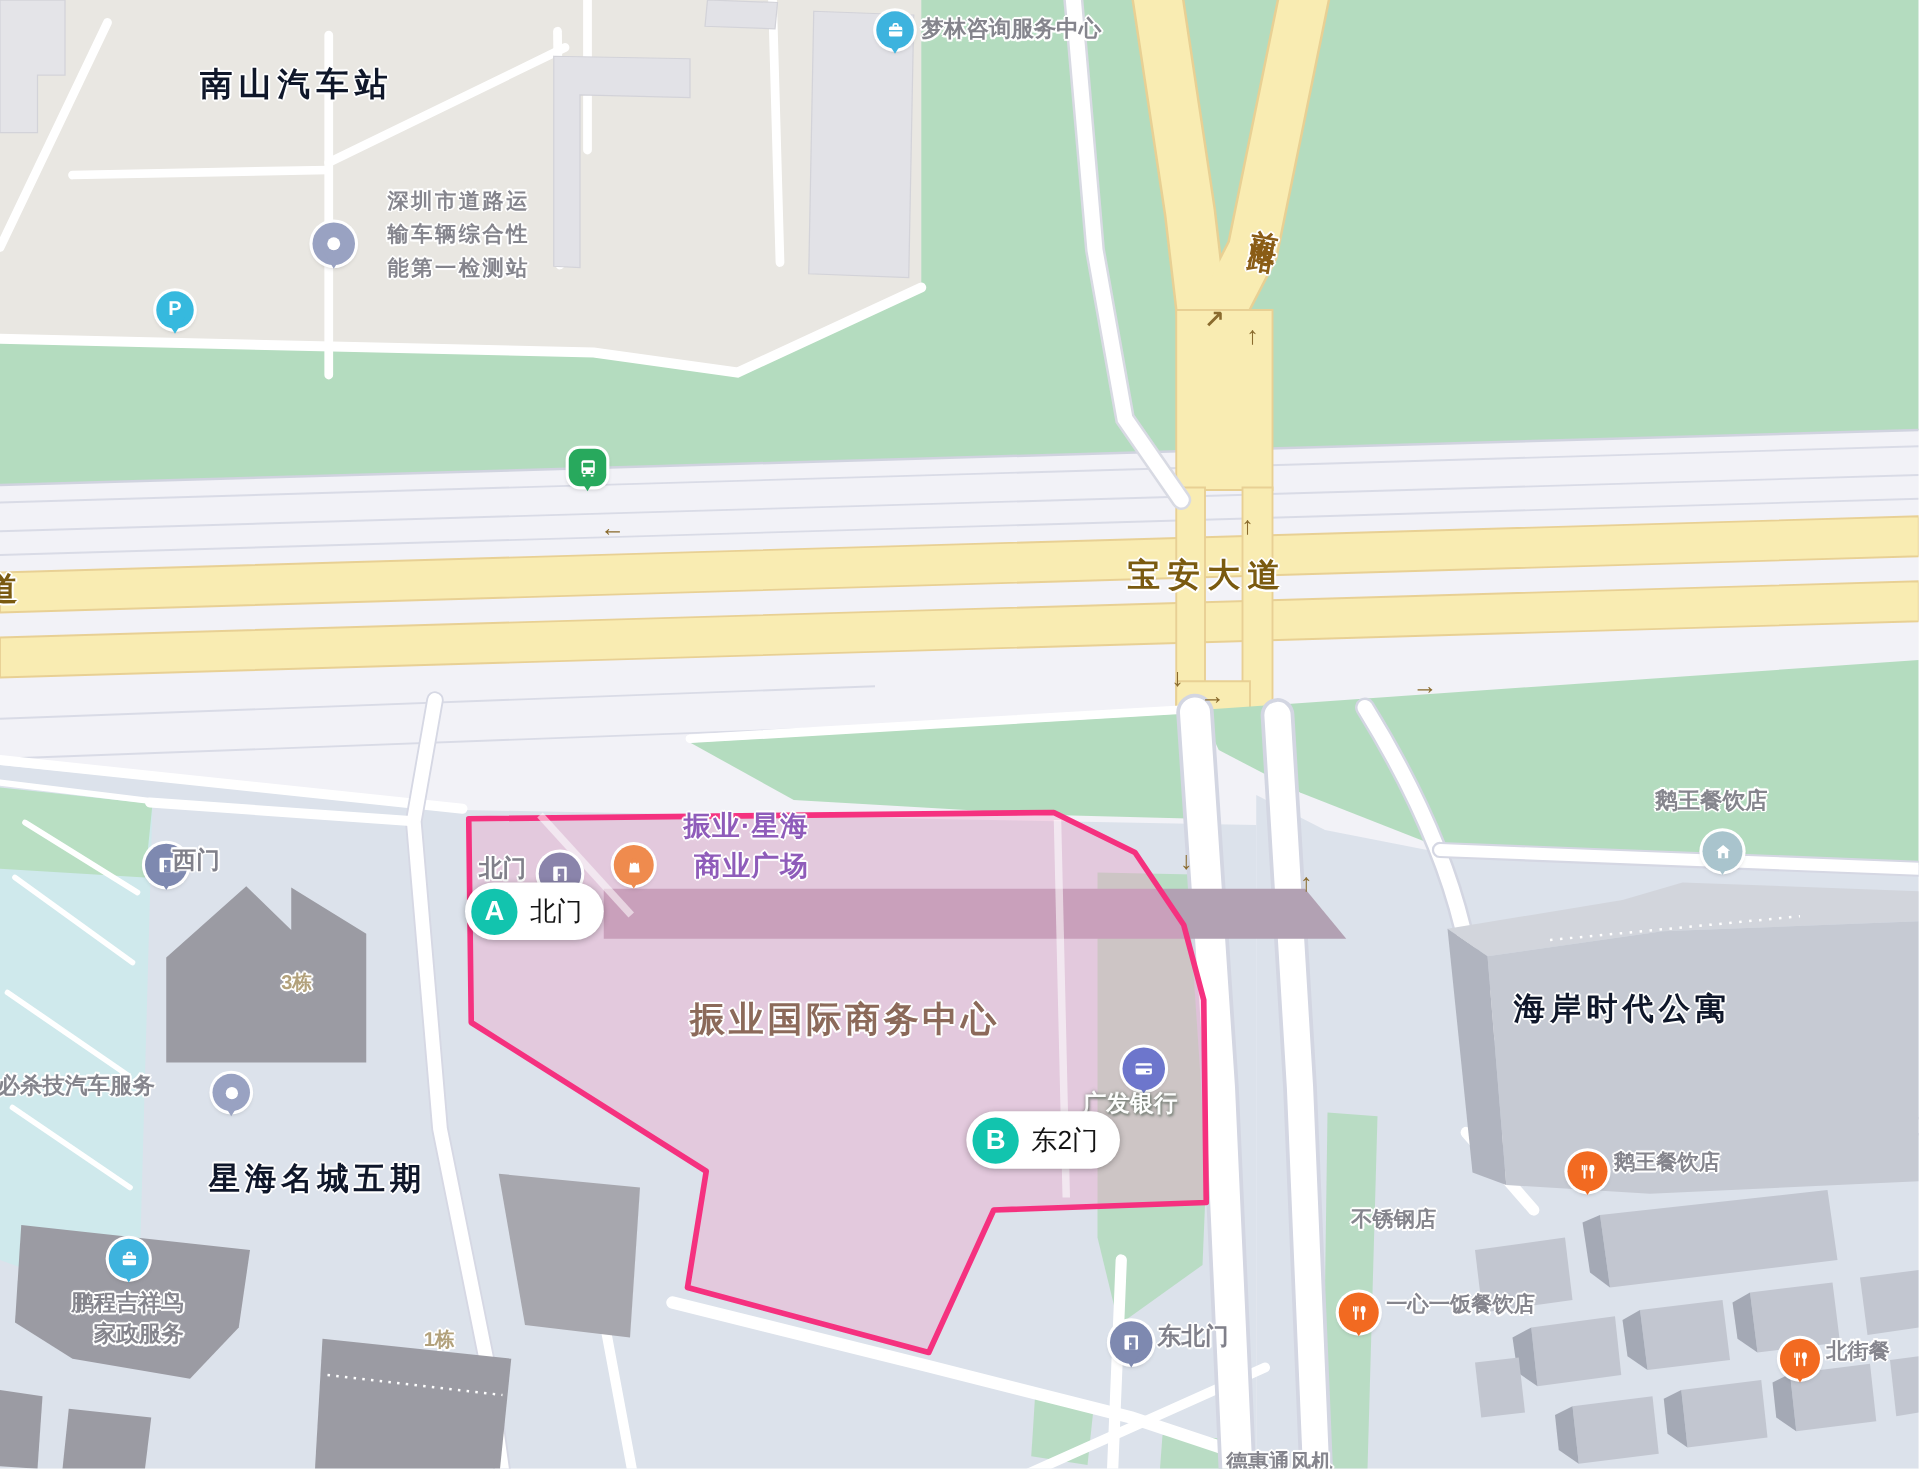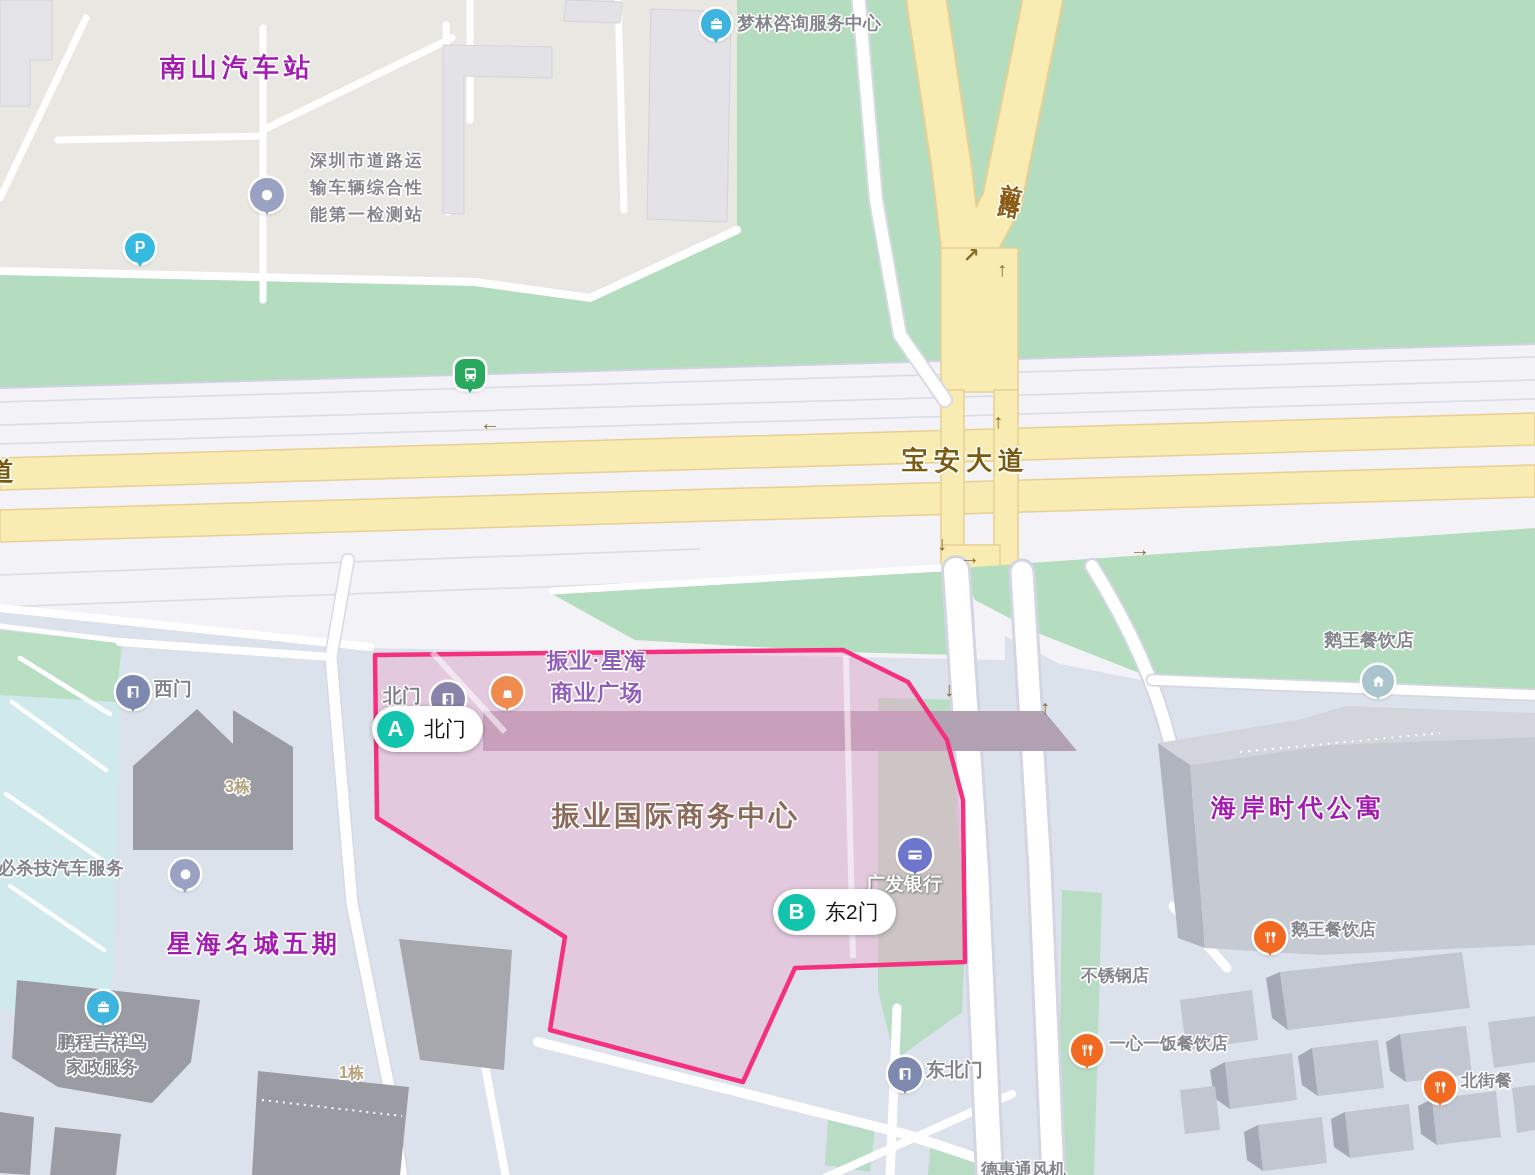--- a/index.html
+++ b/index.html
@@ -3,23 +3,23 @@
 <meta charset="utf-8">
 <style>
   html,body{margin:0;padding:0;background:#fff;}
   #map{
     position:relative;width:1535px;height:1175px;overflow:hidden;
     background:#f2f2f7;
     font-family:"Liberation Sans","DejaVu Sans",sans-serif;
   }
   #bg{position:absolute;left:0;top:0;z-index:0;}
   .lbl{position:absolute;z-index:30;white-space:pre-line;line-height:1.35;pointer-events:none;}
-  .ctr{transform:translateX(-50%);text-align:center;}
+  .ctr{transform:translateX(-50%);text-align:right;}
   .halo{text-shadow:-1.5px 0 #fff,1.5px 0 #fff,0 -1.5px #fff,0 1.5px #fff,-1px -1px #fff,1px 1px #fff,1px -1px #fff,-1px 1px #fff,0 0 3px #fff;}
-  .area-big{font-size:26px;font-weight:bold;color:#a21caf;letter-spacing:5px;}
+  .area-big{font-size:26px;font-weight:bold;color:#0f172a;letter-spacing:5px;}
   .brown-big{font-size:28px;font-weight:bold;color:#8c6a5a;letter-spacing:3px;text-align:right;}
   .poi{font-size:17px;font-weight:600;color:#85858d;}
   .poi-lg{font-size:19px;font-weight:600;color:#80808a;}
   .bldg{font-size:16px;font-weight:600;color:#b2a17b;text-align:center;}
   .purple{font-size:22px;font-weight:bold;color:#8f5cba;letter-spacing:1px;line-height:1.45;}
   .roadlbl{font-size:26px;font-weight:bold;color:#7a5a10;letter-spacing:6px;}
   .vroad{writing-mode:vertical-rl;letter-spacing:6px;transform:rotate(10deg);font-size:22px;font-weight:bold;color:#8a5c16;}
   .white-lbl{font-size:19px;font-weight:600;color:#fdfefd;text-shadow:0 0 3px rgba(110,120,110,.9),1px 1px 2px rgba(110,120,110,.8);}
   .arrow{position:absolute;z-index:12;font-size:20px;font-weight:bold;color:#8a6b2e;pointer-events:none;}
   .pin{position:absolute;z-index:20;width:30px;height:30px;border-radius:50%;
@@ -183,21 +183,21 @@
 <div class="lbl brown-big halo" style="left:552px;top:797px">振业国际商务中心</div>
 <div class="lbl white-lbl" style="left:866px;top:871px">广发银行</div>
 <div class="lbl area-big halo" style="left:1211px;top:791px;font-size:25px;letter-spacing:4px">海岸时代公寓</div>
 <div class="lbl poi halo" style="left:1324px;top:628px;font-size:18px">鹅王餐饮店</div>
 <div class="lbl area-big halo" style="left:167px;top:927px;font-size:25px;letter-spacing:4px">星海名城五期</div>
 <div class="lbl bldg halo" style="left:225px;top:776px">3栋</div>
 <div class="lbl bldg halo" style="left:339px;top:1062px">1栋</div>
 <div class="lbl poi halo" style="left:-2px;top:856px;font-size:18px">必杀技汽车服务</div>
 <div class="lbl poi halo ctr" style="left:102px;top:1030px;font-size:18px;line-height:25px">鹏程吉祥鸟
 家政服务</div>
-<div class="lbl poi-lg halo" style="left:154px;top:676px">西门</div>
+<div class="lbl poi-lg halo" style="left:138px;top:676px">西门</div>
 <div class="lbl poi-lg halo" style="left:926px;top:1057px">东北门</div>
 <div class="lbl poi halo" style="left:1291px;top:919px">鹅王餐饮店</div>
 <div class="lbl poi halo" style="left:1081px;top:965px">不锈钢店</div>
 <div class="lbl poi halo" style="left:1109px;top:1033px">一心一饭餐饮店</div>
 <div class="lbl poi halo" style="left:1461px;top:1070px">北街餐</div>
 <div class="lbl poi halo" style="left:981px;top:1159px">德惠通风机</div>
 
 <span class="arrow" style="left:480px;top:412px">←</span>
 <span class="arrow" style="left:993px;top:410px">↑</span>
 <span class="arrow" style="left:997px;top:258px">↑</span>

